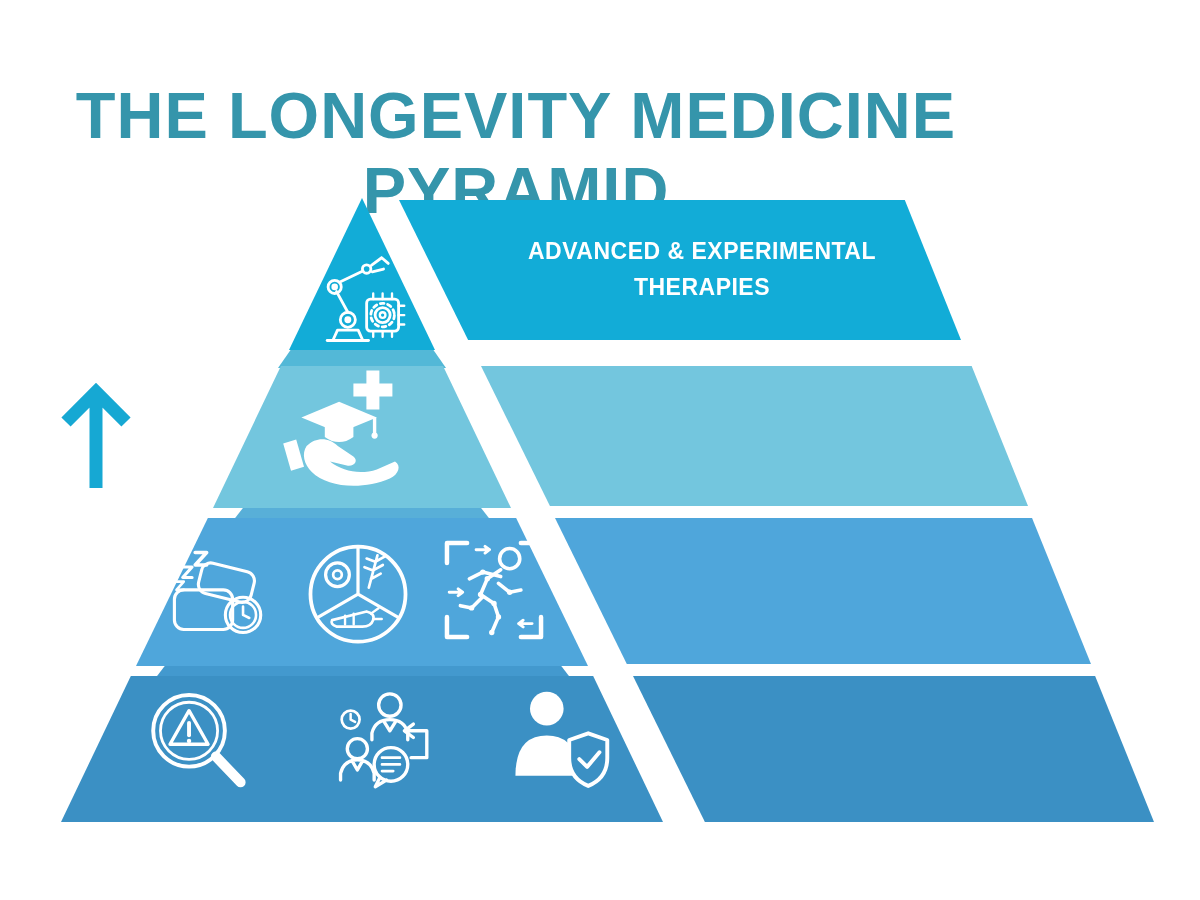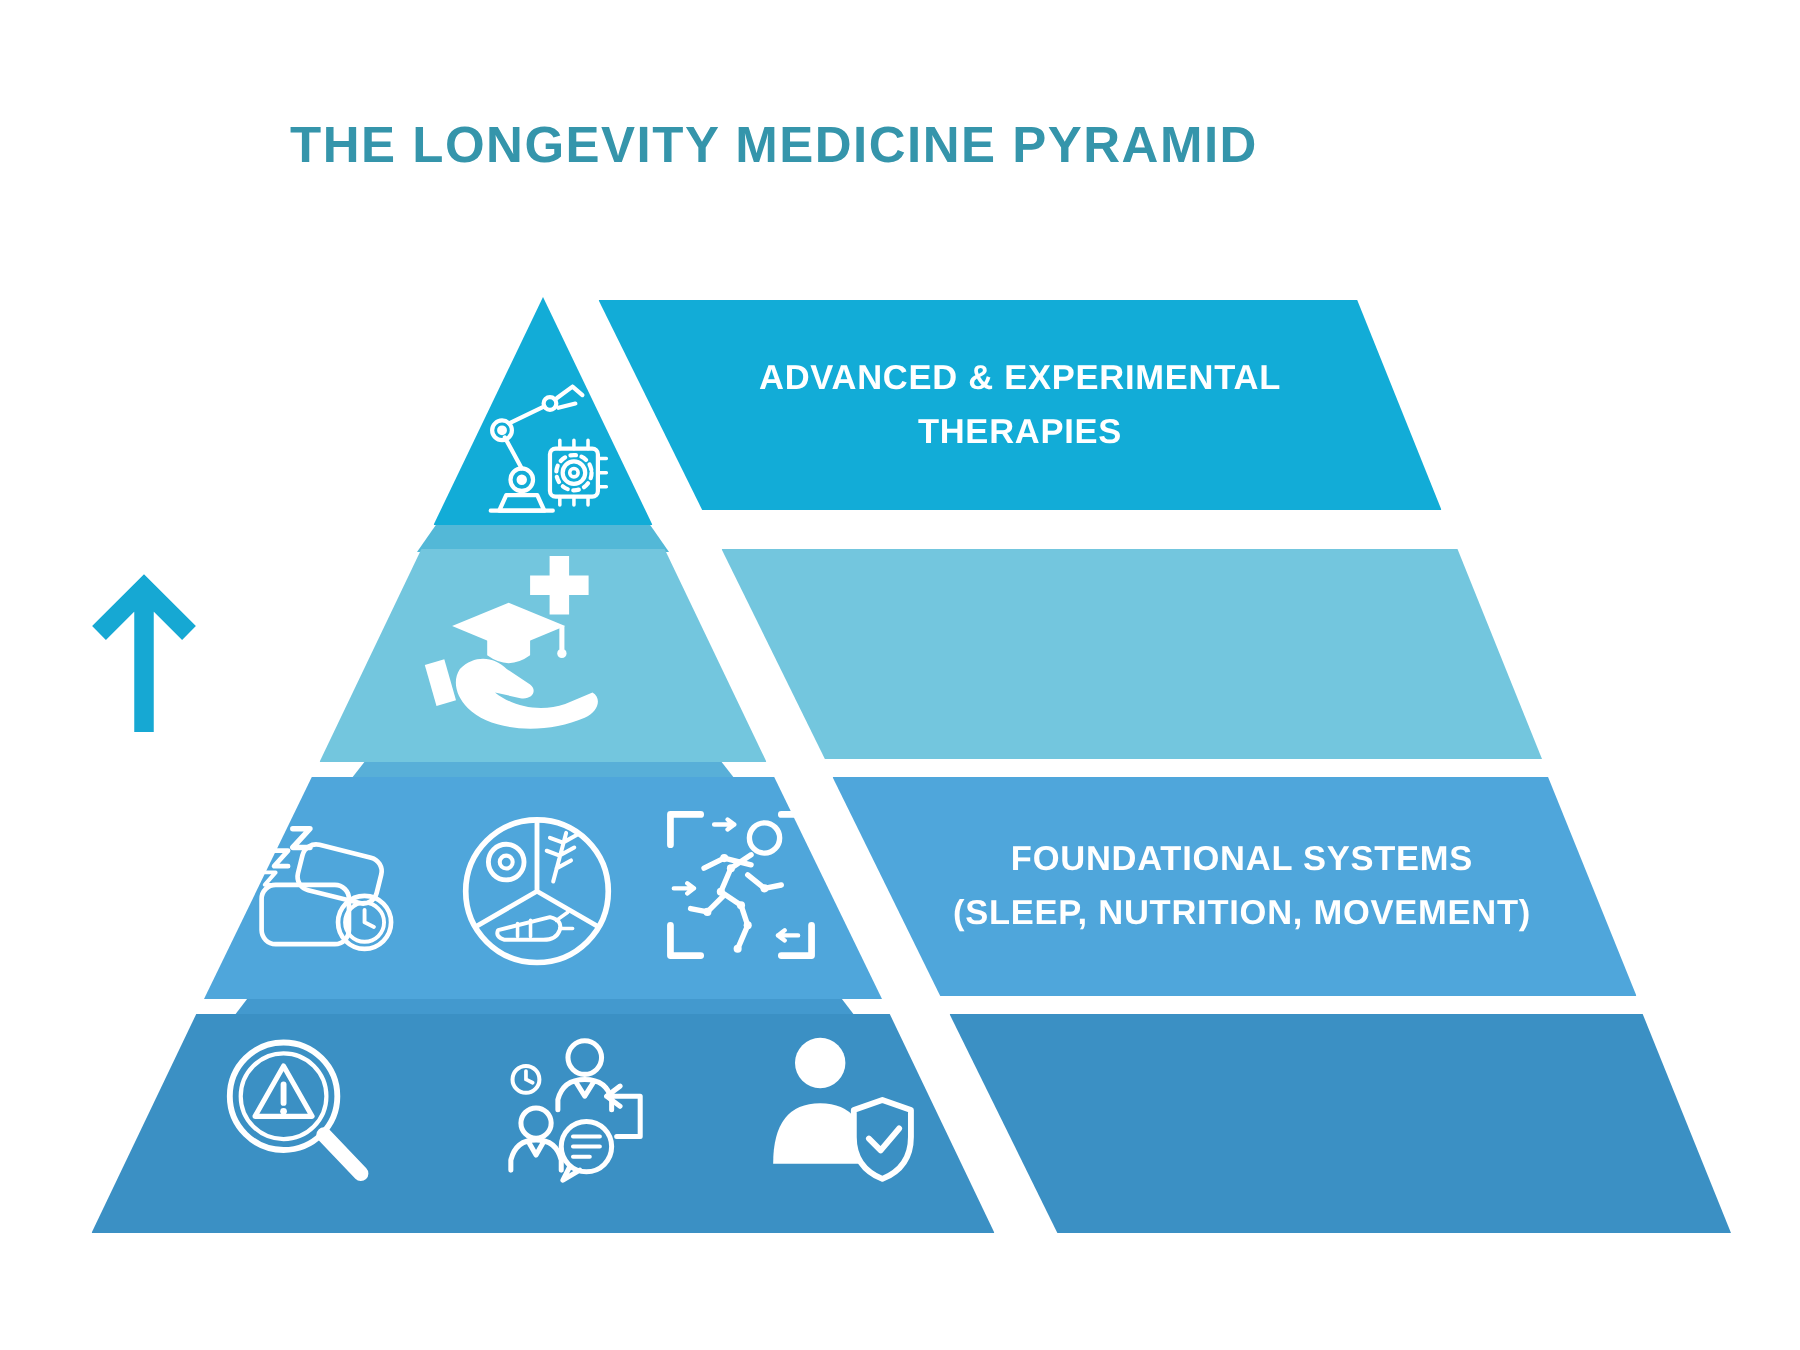--- a/index.html
+++ b/index.html
@@ -1,20 +1,20 @@
 <!DOCTYPE html>
 <html style="--title: #3595AB; --tier1: #12ACD7; --tier2: #73C6DE; --tier3: #4FA6DB; --tier4: #3B90C4; --tab1: #53B8D7; --tab2: #58AFD8; --tab3: #4399CE; --arrow: #16A8D3; --text: #FFFFFF;"><head>
 <meta charset="utf-8">
 <style>
   html,body{margin:0;padding:0;background:#fff;}
   .canvas{position:relative;width:1200px;height:900px;background:#ffffff;overflow:hidden;
           font-family:"Liberation Sans","DejaVu Sans",sans-serif;}
   .abs{position:absolute;}
   h1.title{position:absolute;left:0;top:78px;width:1032px;margin:0;text-align:center;
-           font-size:34px;font-weight:800;letter-spacing:1px;color:var(--title,#3595AB);}
+           font-size:65px;font-weight:800;letter-spacing:1px;color:var(--title,#3595AB);}
   .tier,.banner,.tab{position:absolute;}
   .tier1{left:289px;top:198px;width:146px;height:152px;background:var(--tier1);
          clip-path:polygon(50% 0,100% 100%,0 100%);}
   .tier2{left:213px;top:366px;width:298px;height:142px;background:var(--tier2);
          clip-path:polygon(22.8% 0,77.2% 0,100% 100%,0 100%);}
   .tier3{left:136px;top:518px;width:452px;height:148px;background:var(--tier3);
          clip-path:polygon(15.9% 0,84.1% 0,100% 100%,0 100%);}
   .tier4{left:61px;top:676px;width:602px;height:146px;background:var(--tier4);
          clip-path:polygon(11.6% 0,88.4% 0,100% 100%,0 100%);}
   .tab1{left:278px;top:348px;width:168px;height:20px;background:var(--tab1);
@@ -27,21 +27,21 @@
            clip-path:polygon(0 0,90% 0,100% 100%,12.3% 100%);}
   .banner2{left:481px;top:366px;width:547px;height:140px;background:var(--tier2);
            clip-path:polygon(0 0,89.7% 0,100% 100%,12.6% 100%);}
   .banner3{left:555px;top:518px;width:536px;height:146px;background:var(--tier3);
            clip-path:polygon(0 0,89.0% 0,100% 100%,13.4% 100%);}
   .banner4{left:633px;top:676px;width:521px;height:146px;background:var(--tier4);
            clip-path:polygon(0 0,88.7% 0,100% 100%,13.8% 100%);}
   .label{position:absolute;display:flex;align-items:center;justify-content:center;
          text-align:center;color:var(--text,#fff);font-size:23px;font-weight:800;
          letter-spacing:.5px;line-height:1.55;white-space:pre-line;}
-  .label1{left:440px;top:200px;width:480px;height:140px;}
+  .label1{left:462px;top:200px;width:480px;height:140px;}
   .label2{left:520px;top:366px;width:480px;height:140px;}
   .label3{left:588px;top:518px;width:480px;height:146px;}
   .label4{left:656px;top:676px;width:480px;height:146px;}
   .icon svg{display:block;width:100%;height:100%;}
   .arrow{left:54px;top:378px;width:85px;height:115px;}
 </style>
 </head>
 <body>
 
 <div class="canvas">
@@ -63,22 +63,20 @@
   <div class="tier tier3"></div>
   <div class="tier tier4"></div>
 
   <div class="banner banner1"></div>
   <div class="banner banner2"></div>
   <div class="banner banner3"></div>
   <div class="banner banner4"></div>
 
   <div class="label label1">ADVANCED &amp; EXPERIMENTAL
 THERAPIES</div>
-  <div class="label label3">FOUNDATIONAL SYSTEMS
-(SLEEP, NUTRITION, MOVEMENT)</div>
 
   <div class="abs icon" style="left:314px;top:254px;width:94px;height:94px;">
     <svg viewBox="0 0 100 100" fill="none" stroke="#fff" stroke-width="3" stroke-linecap="round" stroke-linejoin="round">
       <g>
         <path d="M14 92 H58"></path>
         <path d="M20 92 L25 81 H47 L52 92 Z"></path>
         <circle cx="36" cy="70" r="8"></circle>
         <circle cx="36" cy="70" r="2.2" fill="#fff"></circle>
         <path d="M36 62 L24 40"></path>
         <circle cx="22" cy="35" r="7"></circle>

